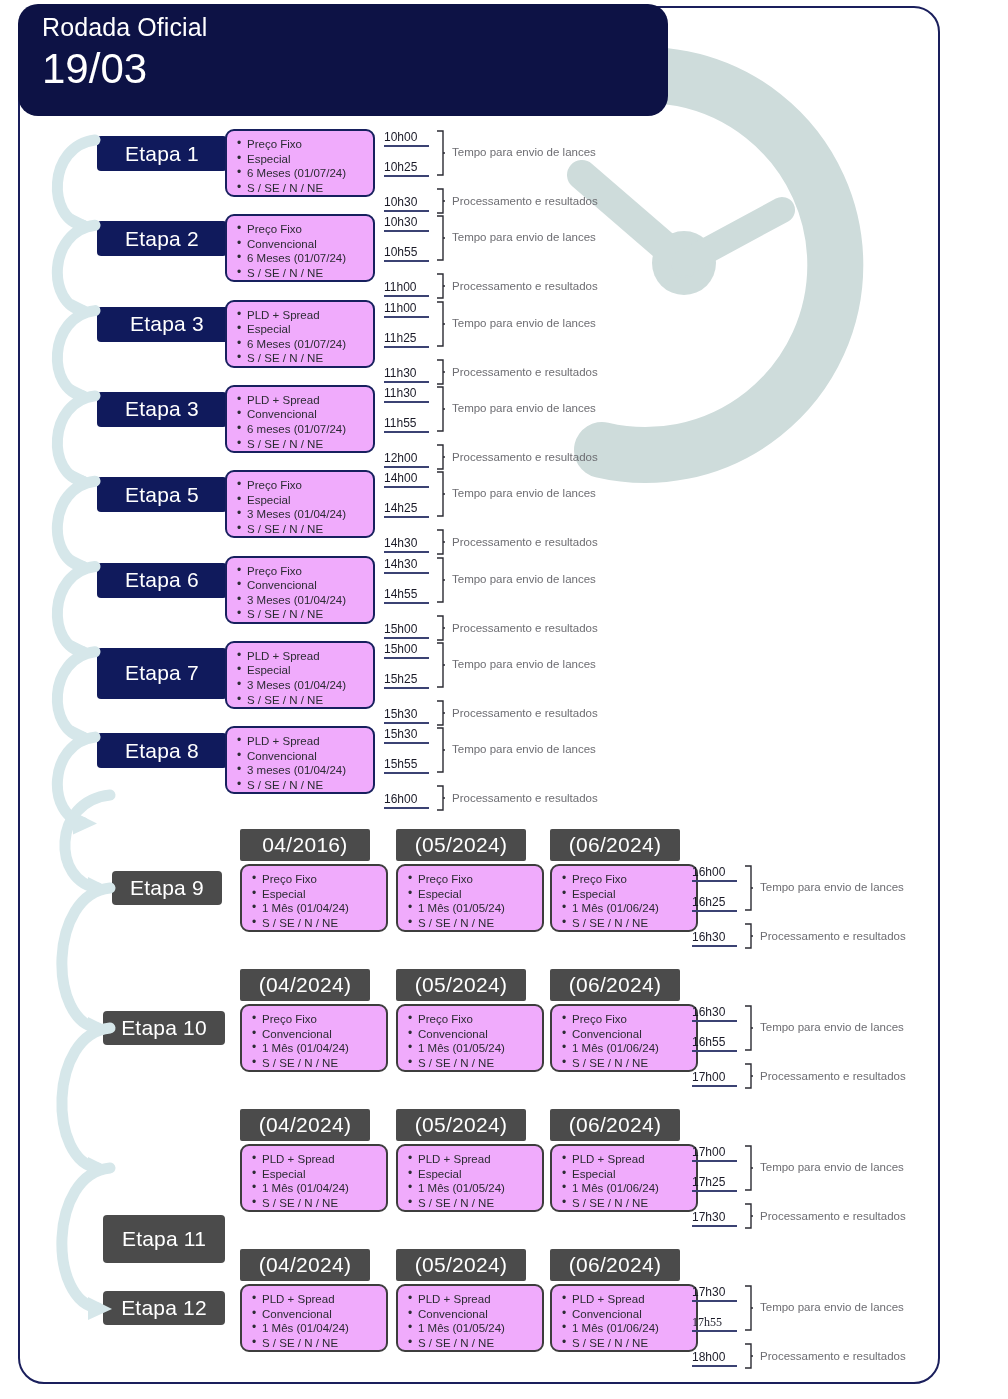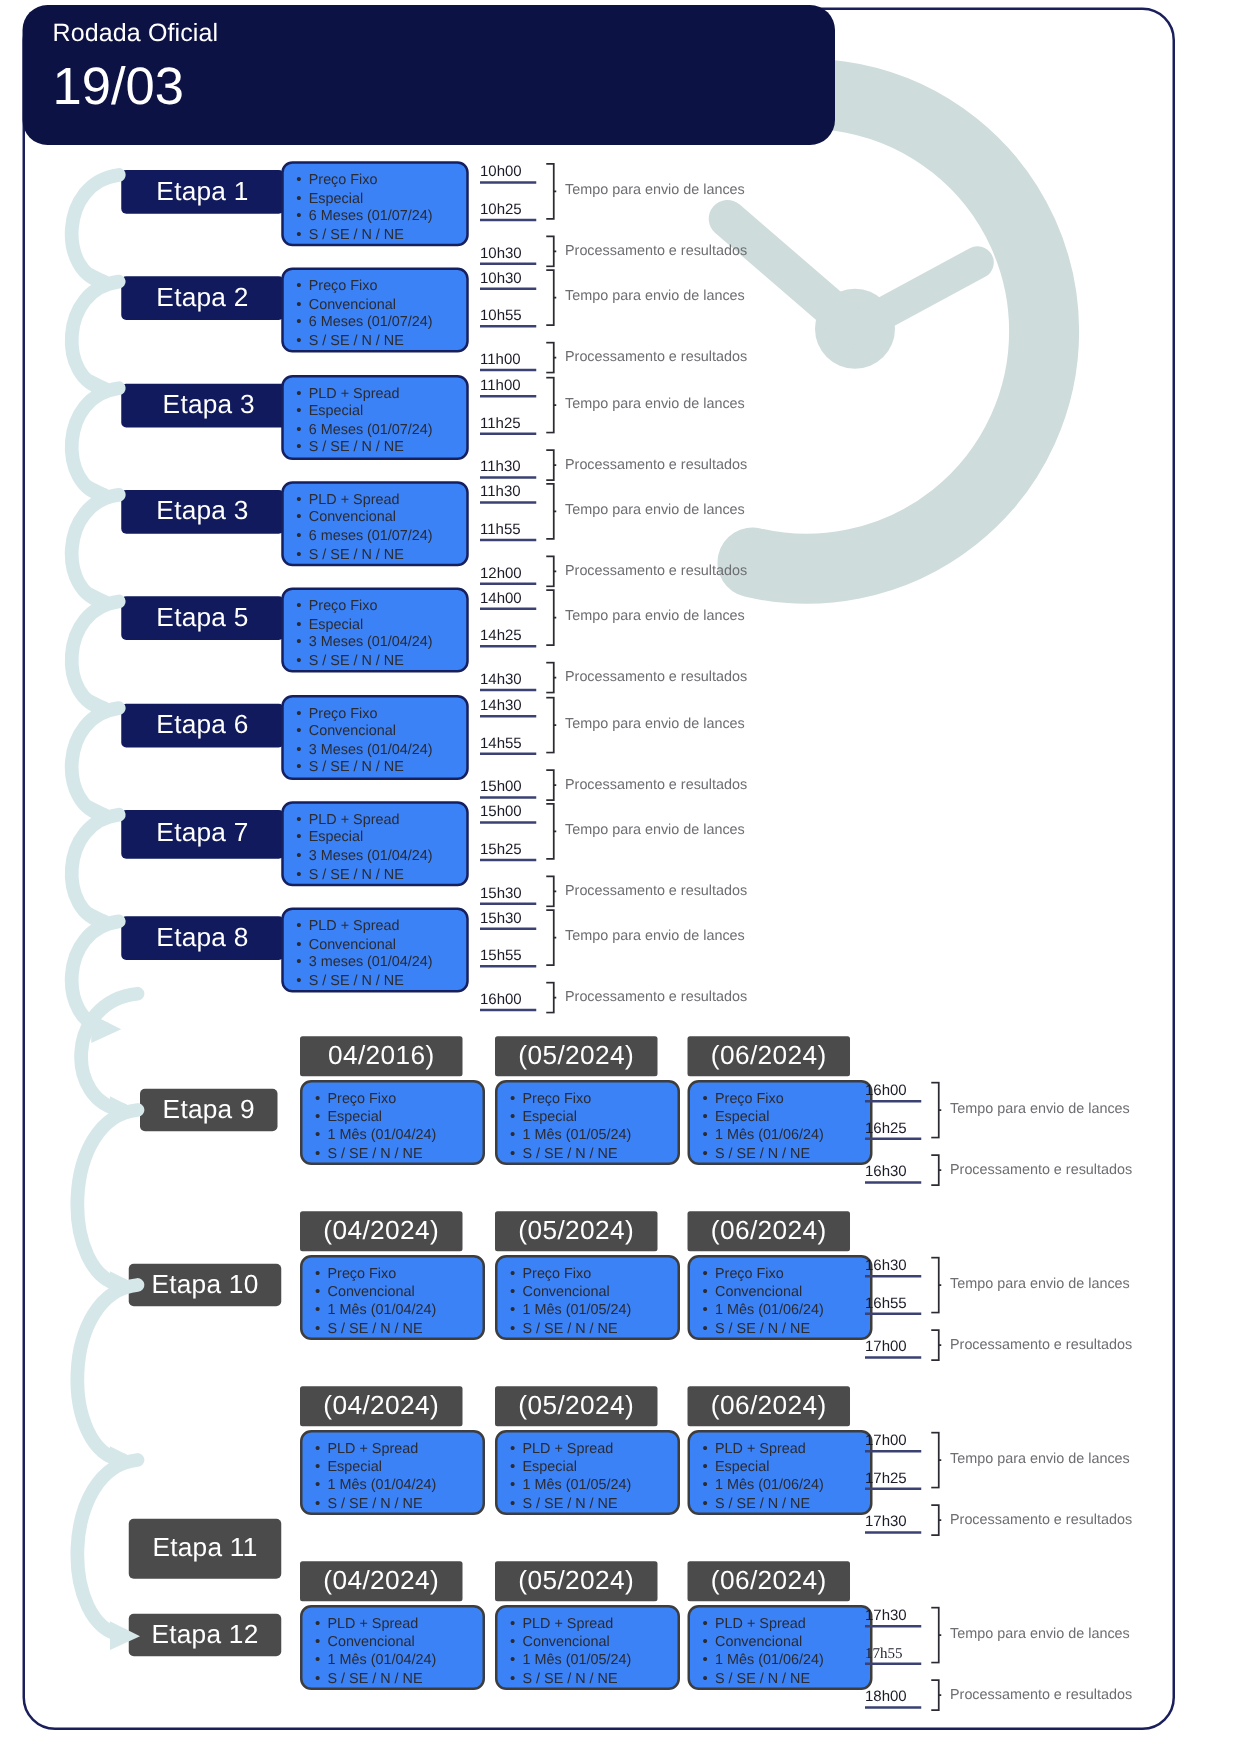--- a/index.html
+++ b/index.html
@@ -22,33 +22,33 @@
     position:absolute;left:452px;top:40px;width:470px;height:450px;
     pointer-events:none;z-index:0;
   }
 
   
   #title-banner{
     position:absolute;left:18px;top:4px;width:650px;height:112px;
     background:#0d1245;border-radius:20px;z-index:5;
     color:#fff;box-sizing:border-box;padding:8px 0 0 24px;
   }
-  #title-banner .t1{font-size:20px;line-height:30px;letter-spacing:.1px;font-weight:400;}
+  #title-banner .t1{font-size:25px;line-height:30px;letter-spacing:.1px;font-weight:400;}
   #title-banner .t2{font-size:42px;line-height:50px;font-weight:400;margin-top:2px;}
 
   .badge{
     position:absolute;display:flex;align-items:center;justify-content:center;
     color:#ffffff;border-radius:4px;box-sizing:border-box;
     font-size:21px;letter-spacing:.2px;
   }
   .badge.navy{background:#101a5c;}
   .badge.gray{background:#4b4b4b;}
 
   .detail-box{
-    position:absolute;background:#3b82f6;box-sizing:border-box;
+    position:absolute;background:#f0abfc;box-sizing:border-box;
     border-radius:9px;padding:6px 8px 5px 10px;
   }
   .detail-box.navy{border:2px solid #17205e;}
   .detail-box.gray{border:2px solid #3d3d3d;}
   .detail-box ul{margin:0;padding:0;list-style:none;}
   .detail-box li{
     font-size:11.5px;line-height:14.6px;color:#2b2b33;white-space:nowrap;
     position:relative;padding-left:10px;
   }
   .detail-box li:before{
@@ -269,21 +269,21 @@
       <div class="tval" style="left: 0px; top: 65px;">15h00</div>
       <svg width="10" height="46" viewBox="0 0 10 46" style="position: absolute; left: 52px; top: 0px;">
         <path d="M1 1 L7 1 L7 23 L9 23 L7 23 L7 45 L1 45" fill="none" stroke="#2b2b33" stroke-width="1.4"></path>
       </svg>
       <svg width="10" height="26" viewBox="0 0 10 26" style="position: absolute; left: 52px; top: 58px;">
         <path d="M1 1 L7 1 L7 13 L9 13 L7 13 L7 25 L1 25" fill="none" stroke="#2b2b33" stroke-width="1.4"></path>
       </svg>
       <div class="tlabel" style="left: 68px; top: 15px;">Tempo para envio de lances</div>
       <div class="tlabel" style="left: 68px; top: 64px;">Processamento e resultados</div>
     </div>
-    <div class="badge navy" style="left: 97px; top: 647.8px; width: 130px; height: 39px;">Etapa 7</div>
+    <div class="badge navy" style="left: 97px; top: 647.8px; width: 130px; height: 51px;">Etapa 7</div>
     <div class="detail-box navy" style="left: 225px; top: 640.8px; width: 150px; height: 68px;">
       <ul>
         <li>PLD + Spread</li>
         <li>Especial</li>
         <li>3 Meses (01/04/24)</li>
         <li>S / SE / N / NE</li>
       </ul>
     </div>
     <div class="times" style="left: 384px; top: 641.8px;">
       <div class="tval" style="left: 0px; top: 0px;">15h00</div>

